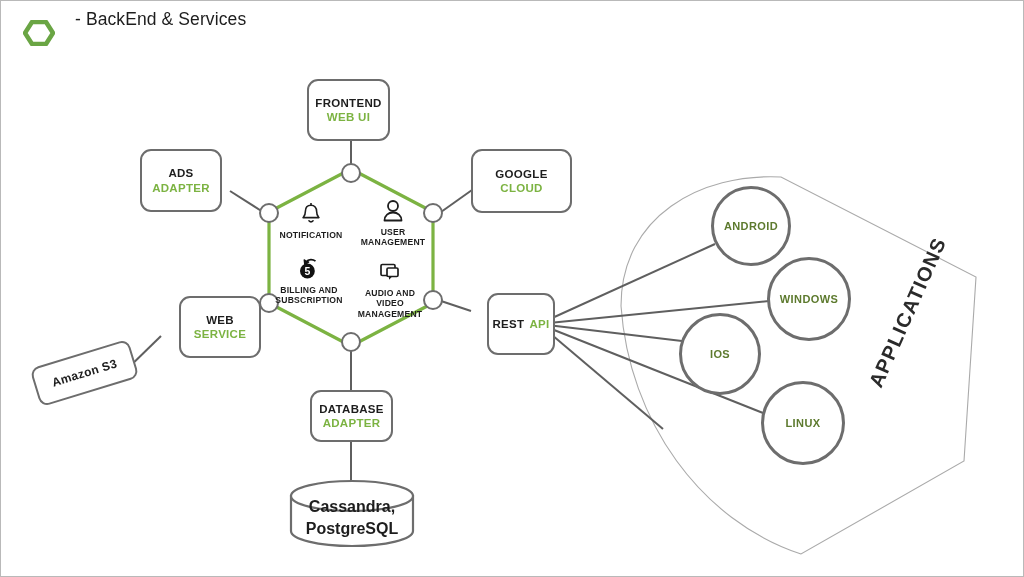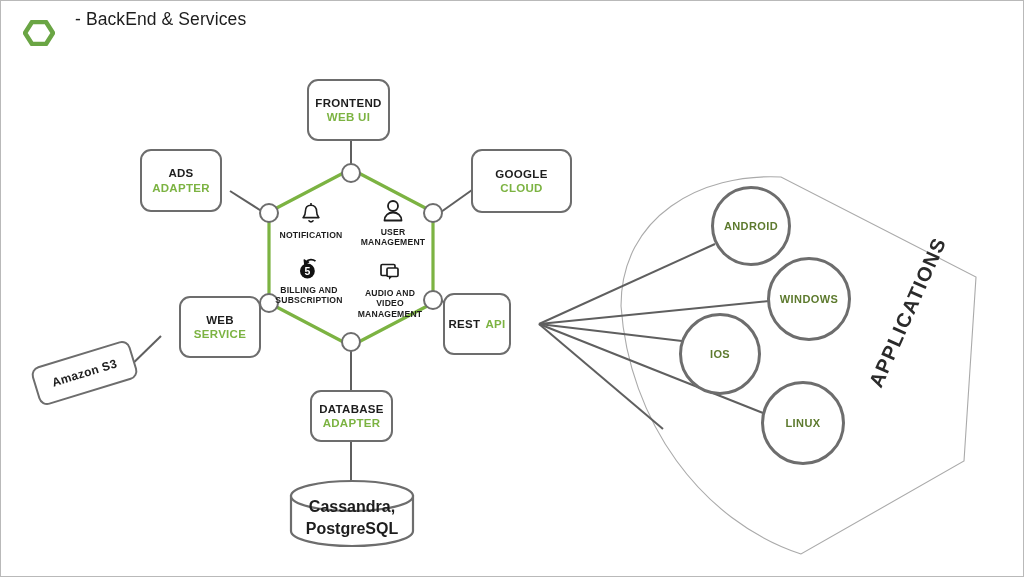--- a/index.html
+++ b/index.html
@@ -258,21 +258,21 @@
   <div class="node-box" style="left:470px; top:148px; width:101px; height:64px;">
     <div class="node-l1">GOOGLE</div>
     <div class="node-l2">CLOUD</div>
   </div>
 
   <div class="node-box" style="left:149px; top:295px; width:82px; height:62px;margin-left:29px;">
     <div class="node-l1">WEB</div>
     <div class="node-l2">SERVICE</div>
   </div>
 
-  <div class="node-box node-inline" style="left:442px; top:292px; width:68px; height:62px;">
+  <div class="node-box node-inline" style="left:486px; top:292px; width:68px; height:62px;">
     <div class="node-l1">REST</div>
     <div class="node-l2">API</div>
   </div>
 
   <div class="node-box" style="left:309px; top:389px; width:83px; height:52px;">
     <div class="node-l1">DATABASE</div>
     <div class="node-l2">ADAPTER</div>
   </div>
 
   <div class="node-box" id="node-s3" style="left:32px; top:352px; width:103px; height:40px;">

